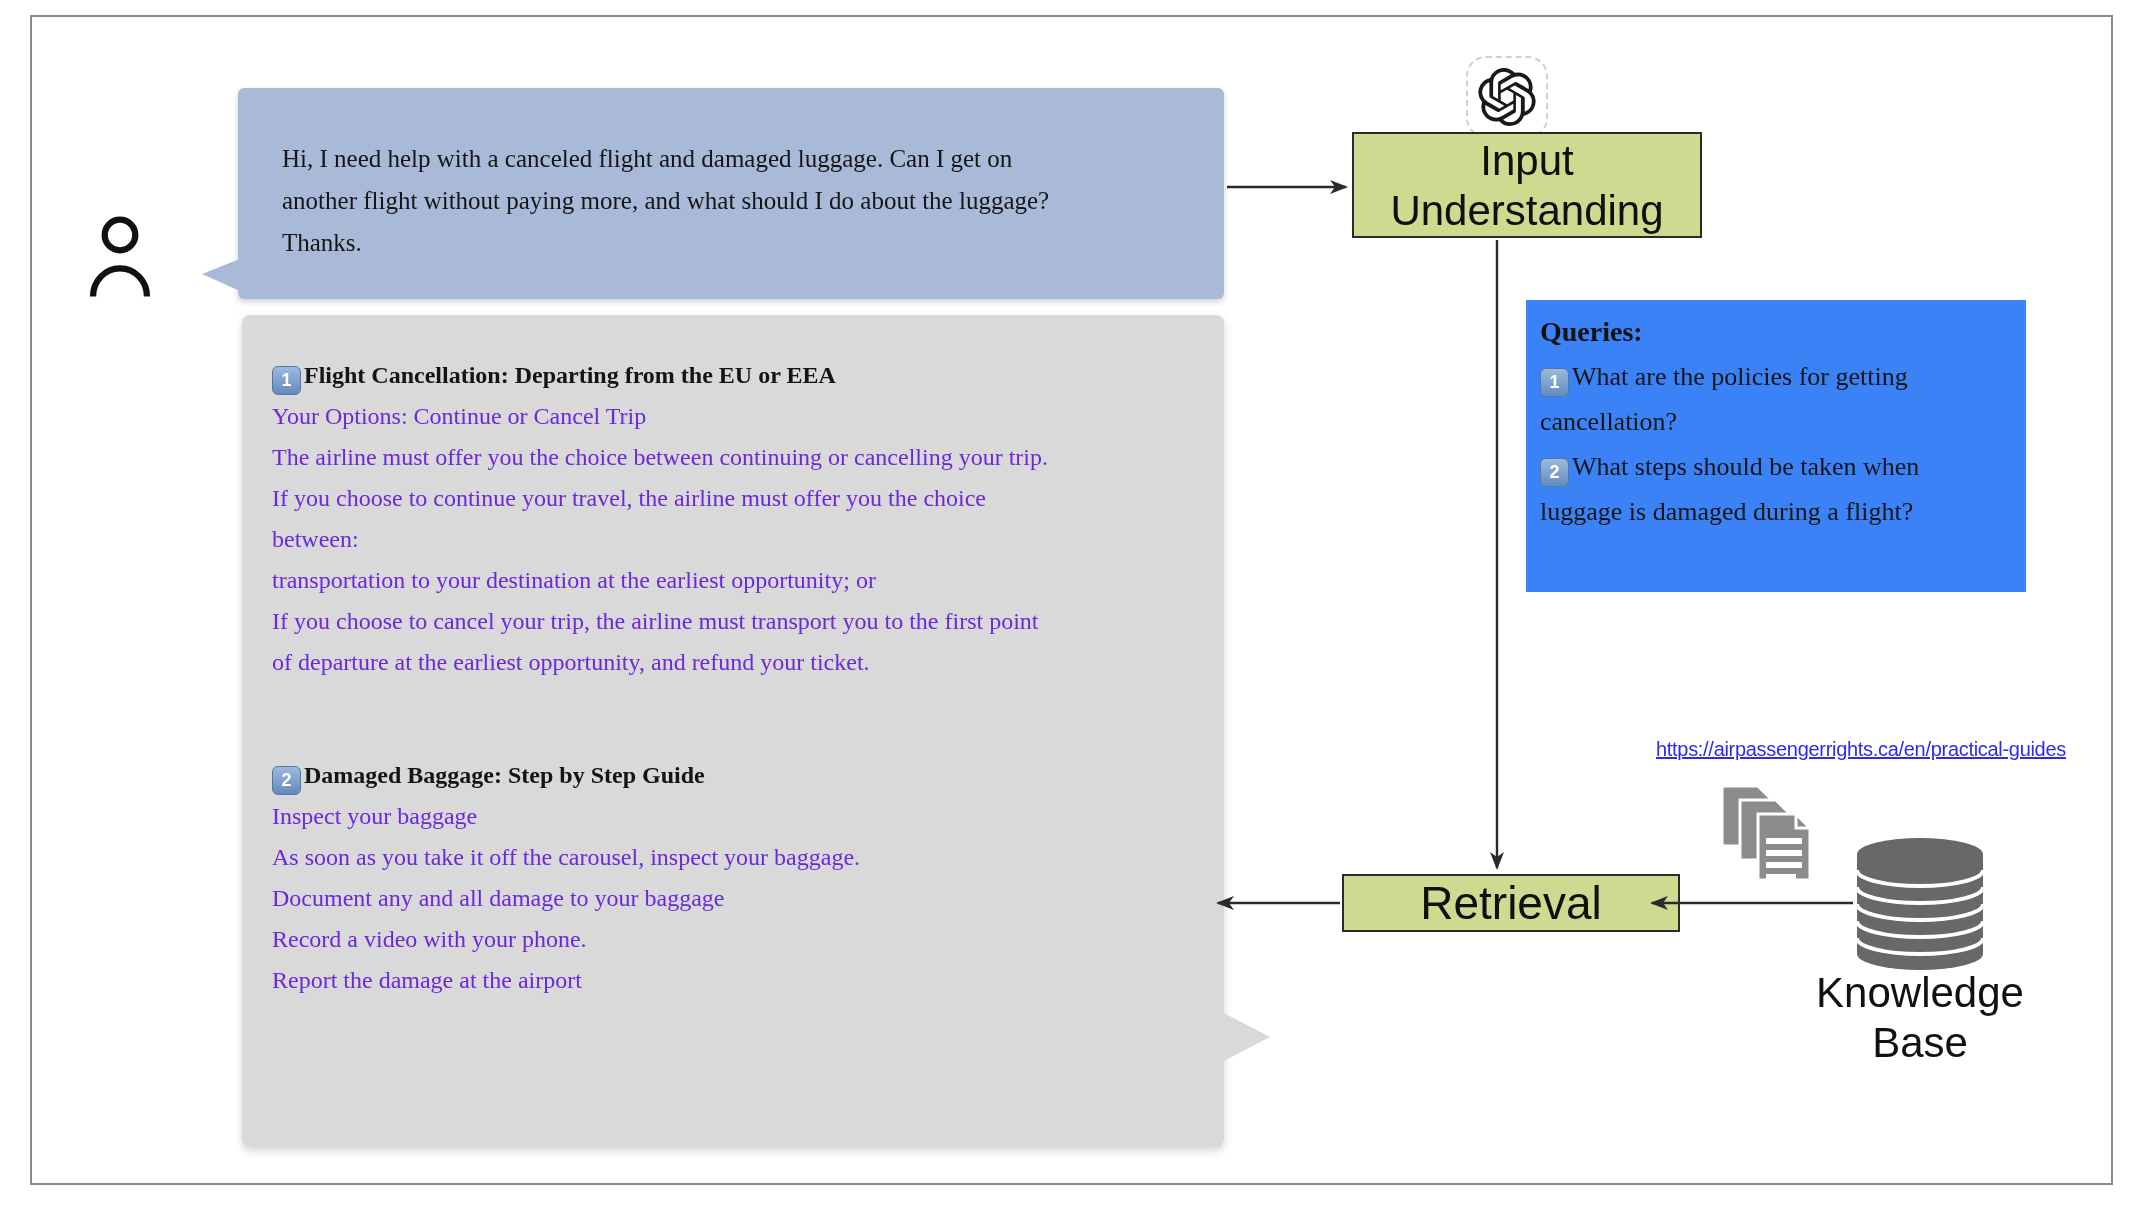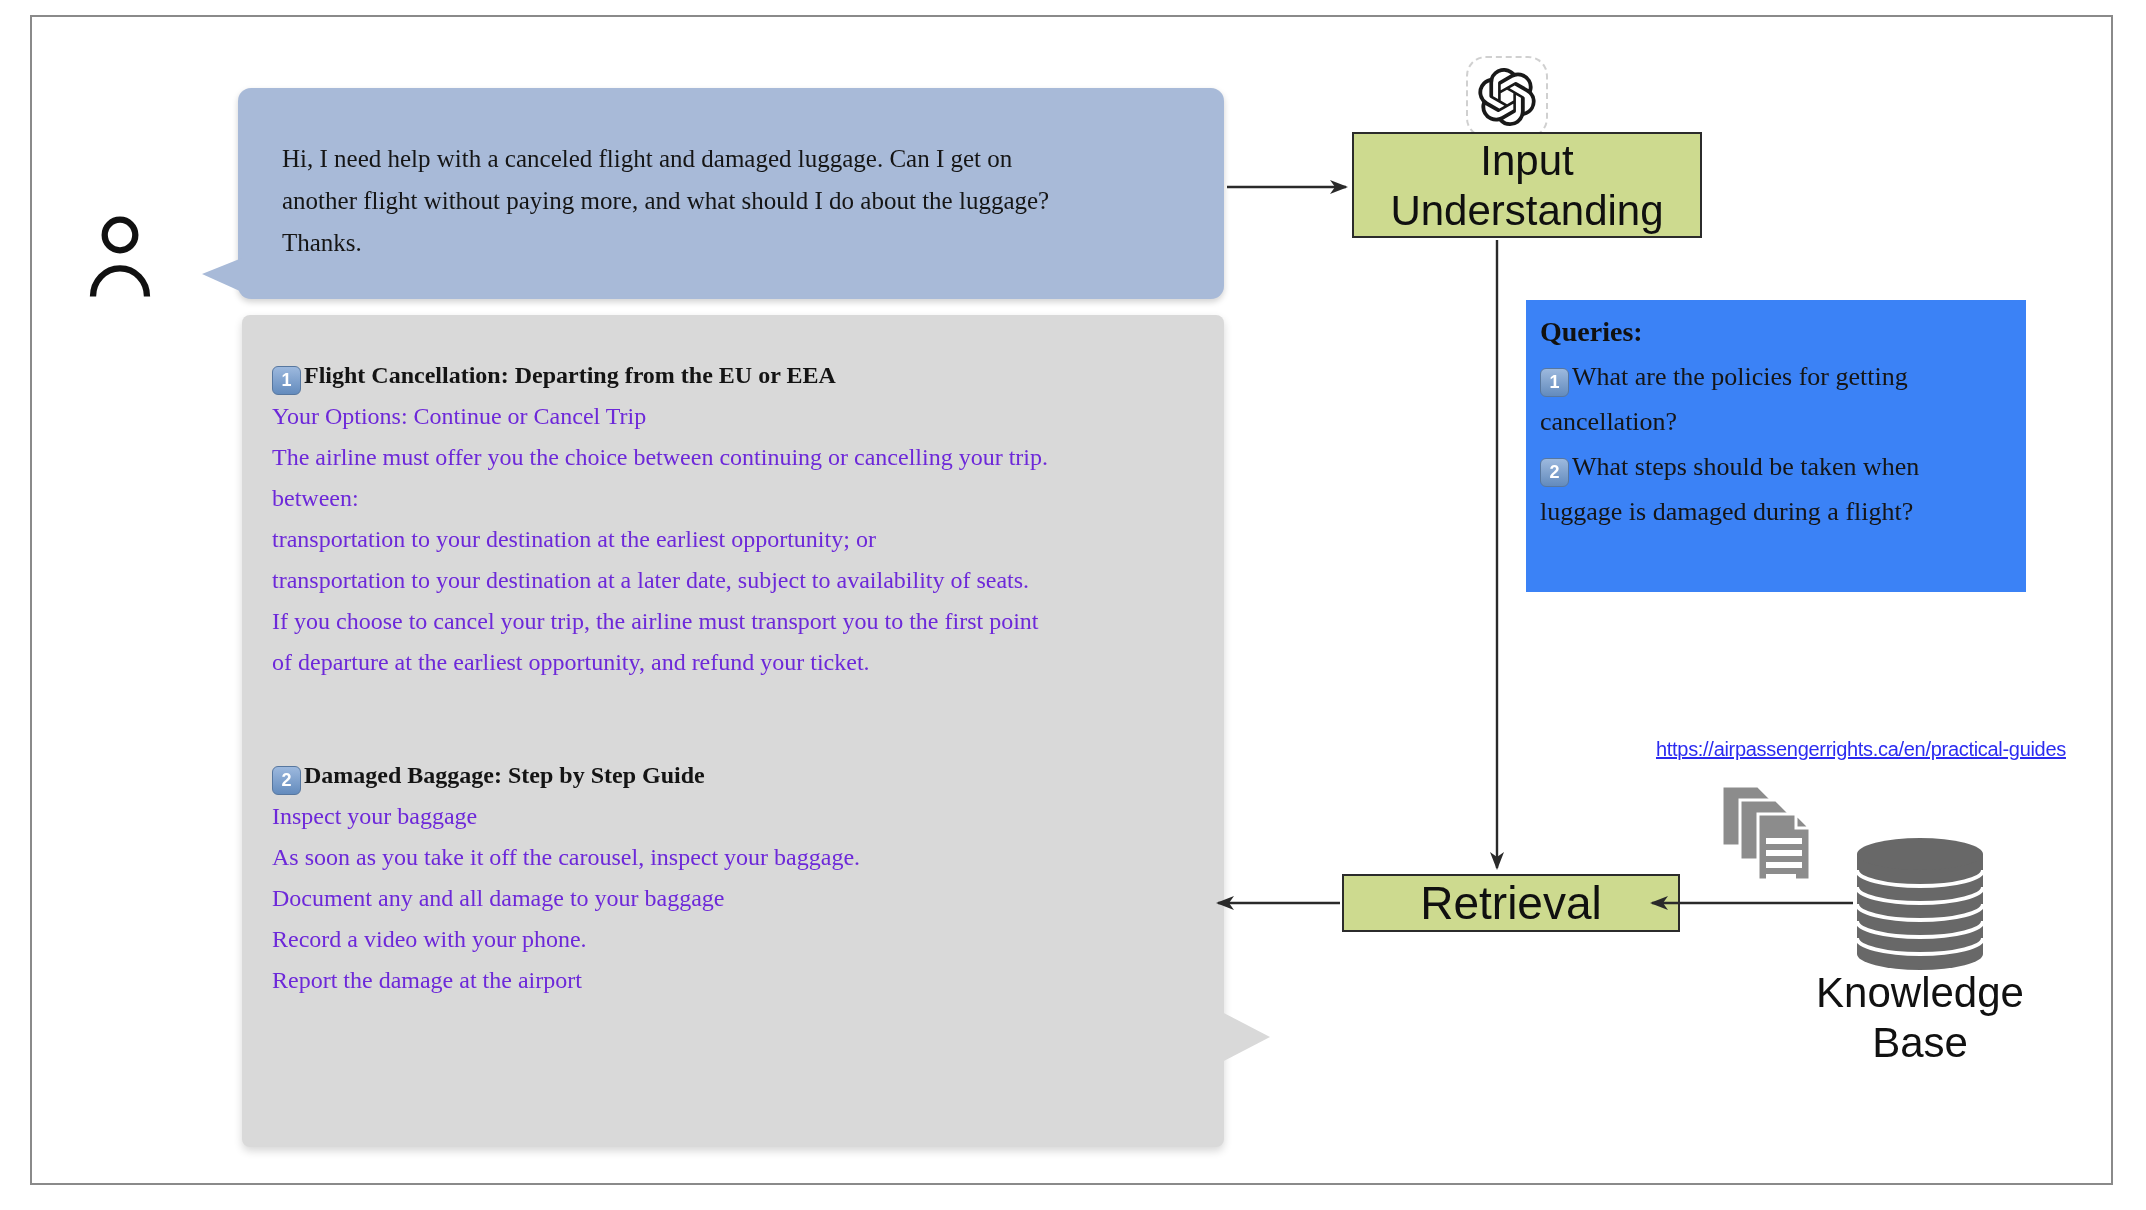--- a/index.html
+++ b/index.html
@@ -8,21 +8,21 @@
     font-family:"Liberation Serif","DejaVu Serif",serif; overflow:hidden;
   }
   .frame {
     position:absolute; left:30px; top:15px; width:2083px; height:1170px;
     border:2px solid #8a8a8a; background:#ffffff; box-sizing:border-box;
   }
   
   .user-icon { position:absolute; left:84px; top:208px; }
   .bubble-user {
     position:absolute; left:238px; top:88px; width:986px; height:211px;
-    background:#a8bad8; border-radius:13px; box-sizing:border-box;
+    background:#a8bad8; border-radius:6px; box-sizing:border-box;
     padding:50px 40px 0 44px; box-shadow:0 3px 6px rgba(0,0,0,.18);
   }
   .bubble-user .tail {
     position:absolute; left:-36px; top:170px; width:0; height:0;
     border-top:16px solid transparent; border-bottom:18px solid transparent;
     border-right:40px solid #a8bad8;
   }
   .bubble-user .line { font-size:25px; line-height:42px; color:#151515; white-space:nowrap; }
 
   .panel-gray {
@@ -103,23 +103,23 @@
     <div class="line">Thanks.</div>
   </div>
 
   <div class="panel-gray">
     <div class="tail"></div>
 
     <div class="sec1">
       <div class="sec-title"><span class="badge">1</span><span>Flight Cancellation: Departing from the EU or EEA</span></div>
       <div class="line">Your Options: Continue or Cancel Trip</div>
       <div class="line">The airline must offer you the choice between continuing or cancelling your trip.</div>
+      <div class="line">If you choose to continue your travel, the airline must offer you the choice</div>
       <div class="line">between:</div>
       <div class="line">transportation to your destination at the earliest opportunity; or</div>
-      <div class="line">transportation to your destination at a later date, subject to availability of seats.</div>
       <div class="line">If you choose to cancel your trip, the airline must transport you to the first point</div>
       <div class="line">of departure at the earliest opportunity, and refund your ticket.</div>
     </div>
 
     <div class="sec2">
       <div class="sec-title"><span class="badge">2</span><span>Damaged Baggage: Step by Step Guide</span></div>
       <div class="line">Inspect your baggage</div>
       <div class="line">As soon as you take it off the carousel, inspect your baggage.</div>
       <div class="line">Document any and all damage to your baggage</div>
       <div class="line">Record a video with your phone.</div>

